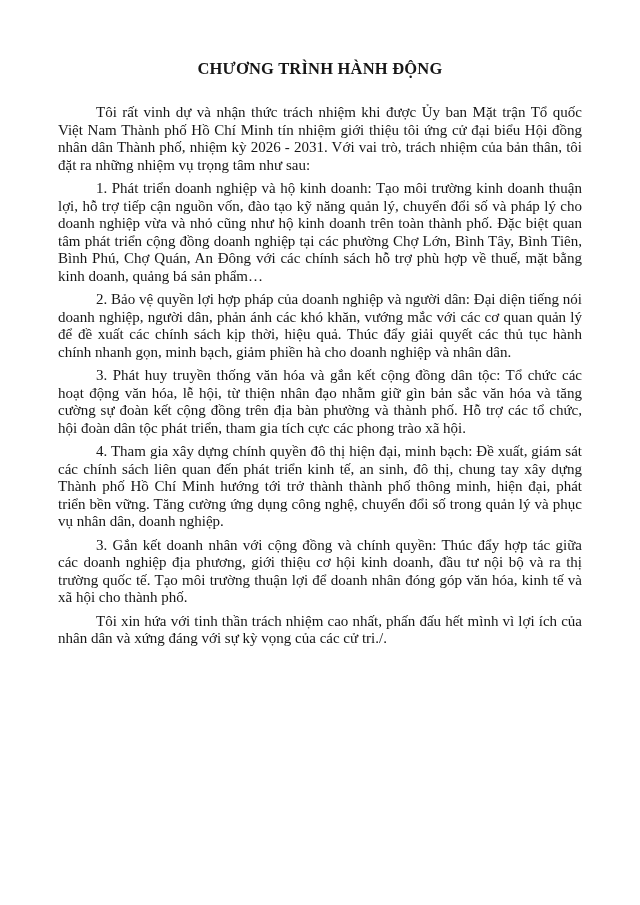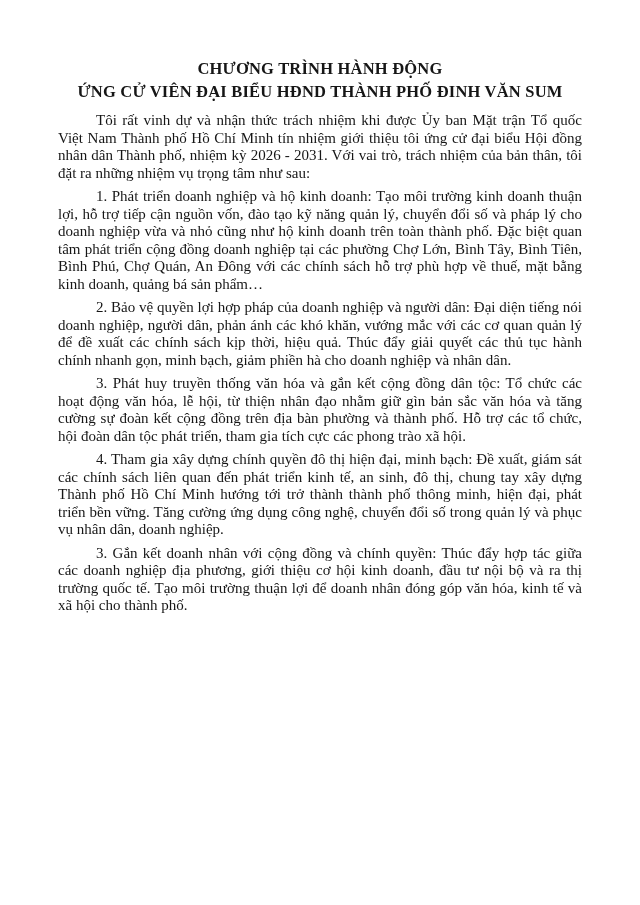--- a/index.html
+++ b/index.html
@@ -19,40 +19,40 @@
     overflow: hidden;
   }
   .doc-title {
     text-align: center;
     font-weight: bold;
     font-size: 16.5px;
     line-height: 23px;
     letter-spacing: 0.2px;
   }
   .doc-body {
-    margin-top: 9px;
+    margin-top: 24px;
     font-size: 15px;
     line-height: 17.5px;
     text-align: justify;
   }
   .doc-body p {
     margin: 0 0 6px 0;
     text-indent: 38px;
   }
 </style>
 </head>
 <body>
 
 <div class="page">
   <header class="doc-title">
     <div>CHƯƠNG TRÌNH HÀNH ĐỘNG</div>
-    <div>ỨNG CỬ VIÊN ĐẠI BIỂU HĐND THÀNH PHỐ ĐINH VĂN SUM</div>
   </header>
 
   <main class="doc-body">
     <p>Tôi rất vinh dự và nhận thức trách nhiệm khi được Ủy ban Mặt trận Tổ quốc Việt Nam Thành phố Hồ Chí Minh tín nhiệm giới thiệu tôi ứng cử đại biểu Hội đồng nhân dân Thành phố, nhiệm kỳ 2026 - 2031. Với vai trò, trách nhiệm của bản thân, tôi đặt ra những nhiệm vụ trọng tâm như sau:</p>
     <p>1. Phát triển doanh nghiệp và hộ kinh doanh: Tạo môi trường kinh doanh thuận lợi, hỗ trợ tiếp cận nguồn vốn, đào tạo kỹ năng quản lý, chuyển đổi số và pháp lý cho doanh nghiệp vừa và nhỏ cũng như hộ kinh doanh trên toàn thành phố. Đặc biệt quan tâm phát triển cộng đồng doanh nghiệp tại các phường Chợ Lớn, Bình Tây, Bình Tiên, Bình Phú, Chợ Quán, An Đông với các chính sách hỗ trợ phù hợp về thuế, mặt bằng kinh doanh, quảng bá sản phẩm…</p>
     <p>2. Bảo vệ quyền lợi hợp pháp của doanh nghiệp và người dân: Đại diện tiếng nói doanh nghiệp, người dân, phản ánh các khó khăn, vướng mắc với các cơ quan quản lý để đề xuất các chính sách kịp thời, hiệu quả. Thúc đẩy giải quyết các thủ tục hành chính nhanh gọn, minh bạch, giảm phiền hà cho doanh nghiệp và nhân dân.</p>
     <p>3. Phát huy truyền thống văn hóa và gắn kết cộng đồng dân tộc: Tổ chức các hoạt động văn hóa, lễ hội, từ thiện nhân đạo nhằm giữ gìn bản sắc văn hóa và tăng cường sự đoàn kết cộng đồng trên địa bàn phường và thành phố. Hỗ trợ các tổ chức, hội đoàn dân tộc phát triển, tham gia tích cực các phong trào xã hội.</p>
     <p>4. Tham gia xây dựng chính quyền đô thị hiện đại, minh bạch: Đề xuất, giám sát các chính sách liên quan đến phát triển kinh tế, an sinh, đô thị, chung tay xây dựng Thành phố Hồ Chí Minh hướng tới trở thành thành phố thông minh, hiện đại, phát triển bền vững. Tăng cường ứng dụng công nghệ, chuyển đổi số trong quản lý và phục vụ nhân dân, doanh nghiệp.</p>
     <p>3. Gắn kết doanh nhân với cộng đồng và chính quyền: Thúc đẩy hợp tác giữa các doanh nghiệp địa phương, giới thiệu cơ hội kinh doanh, đầu tư nội bộ và ra thị trường quốc tế. Tạo môi trường thuận lợi để doanh nhân đóng góp văn hóa, kinh tế và xã hội cho thành phố.</p>
+    <p>Tôi xin hứa với tinh thần trách nhiệm cao nhất, phấn đấu hết mình vì lợi ích của nhân dân và xứng đáng với sự kỳ vọng của các cử tri./.</p>
   </main>
 </div>
 
 </body></html>

